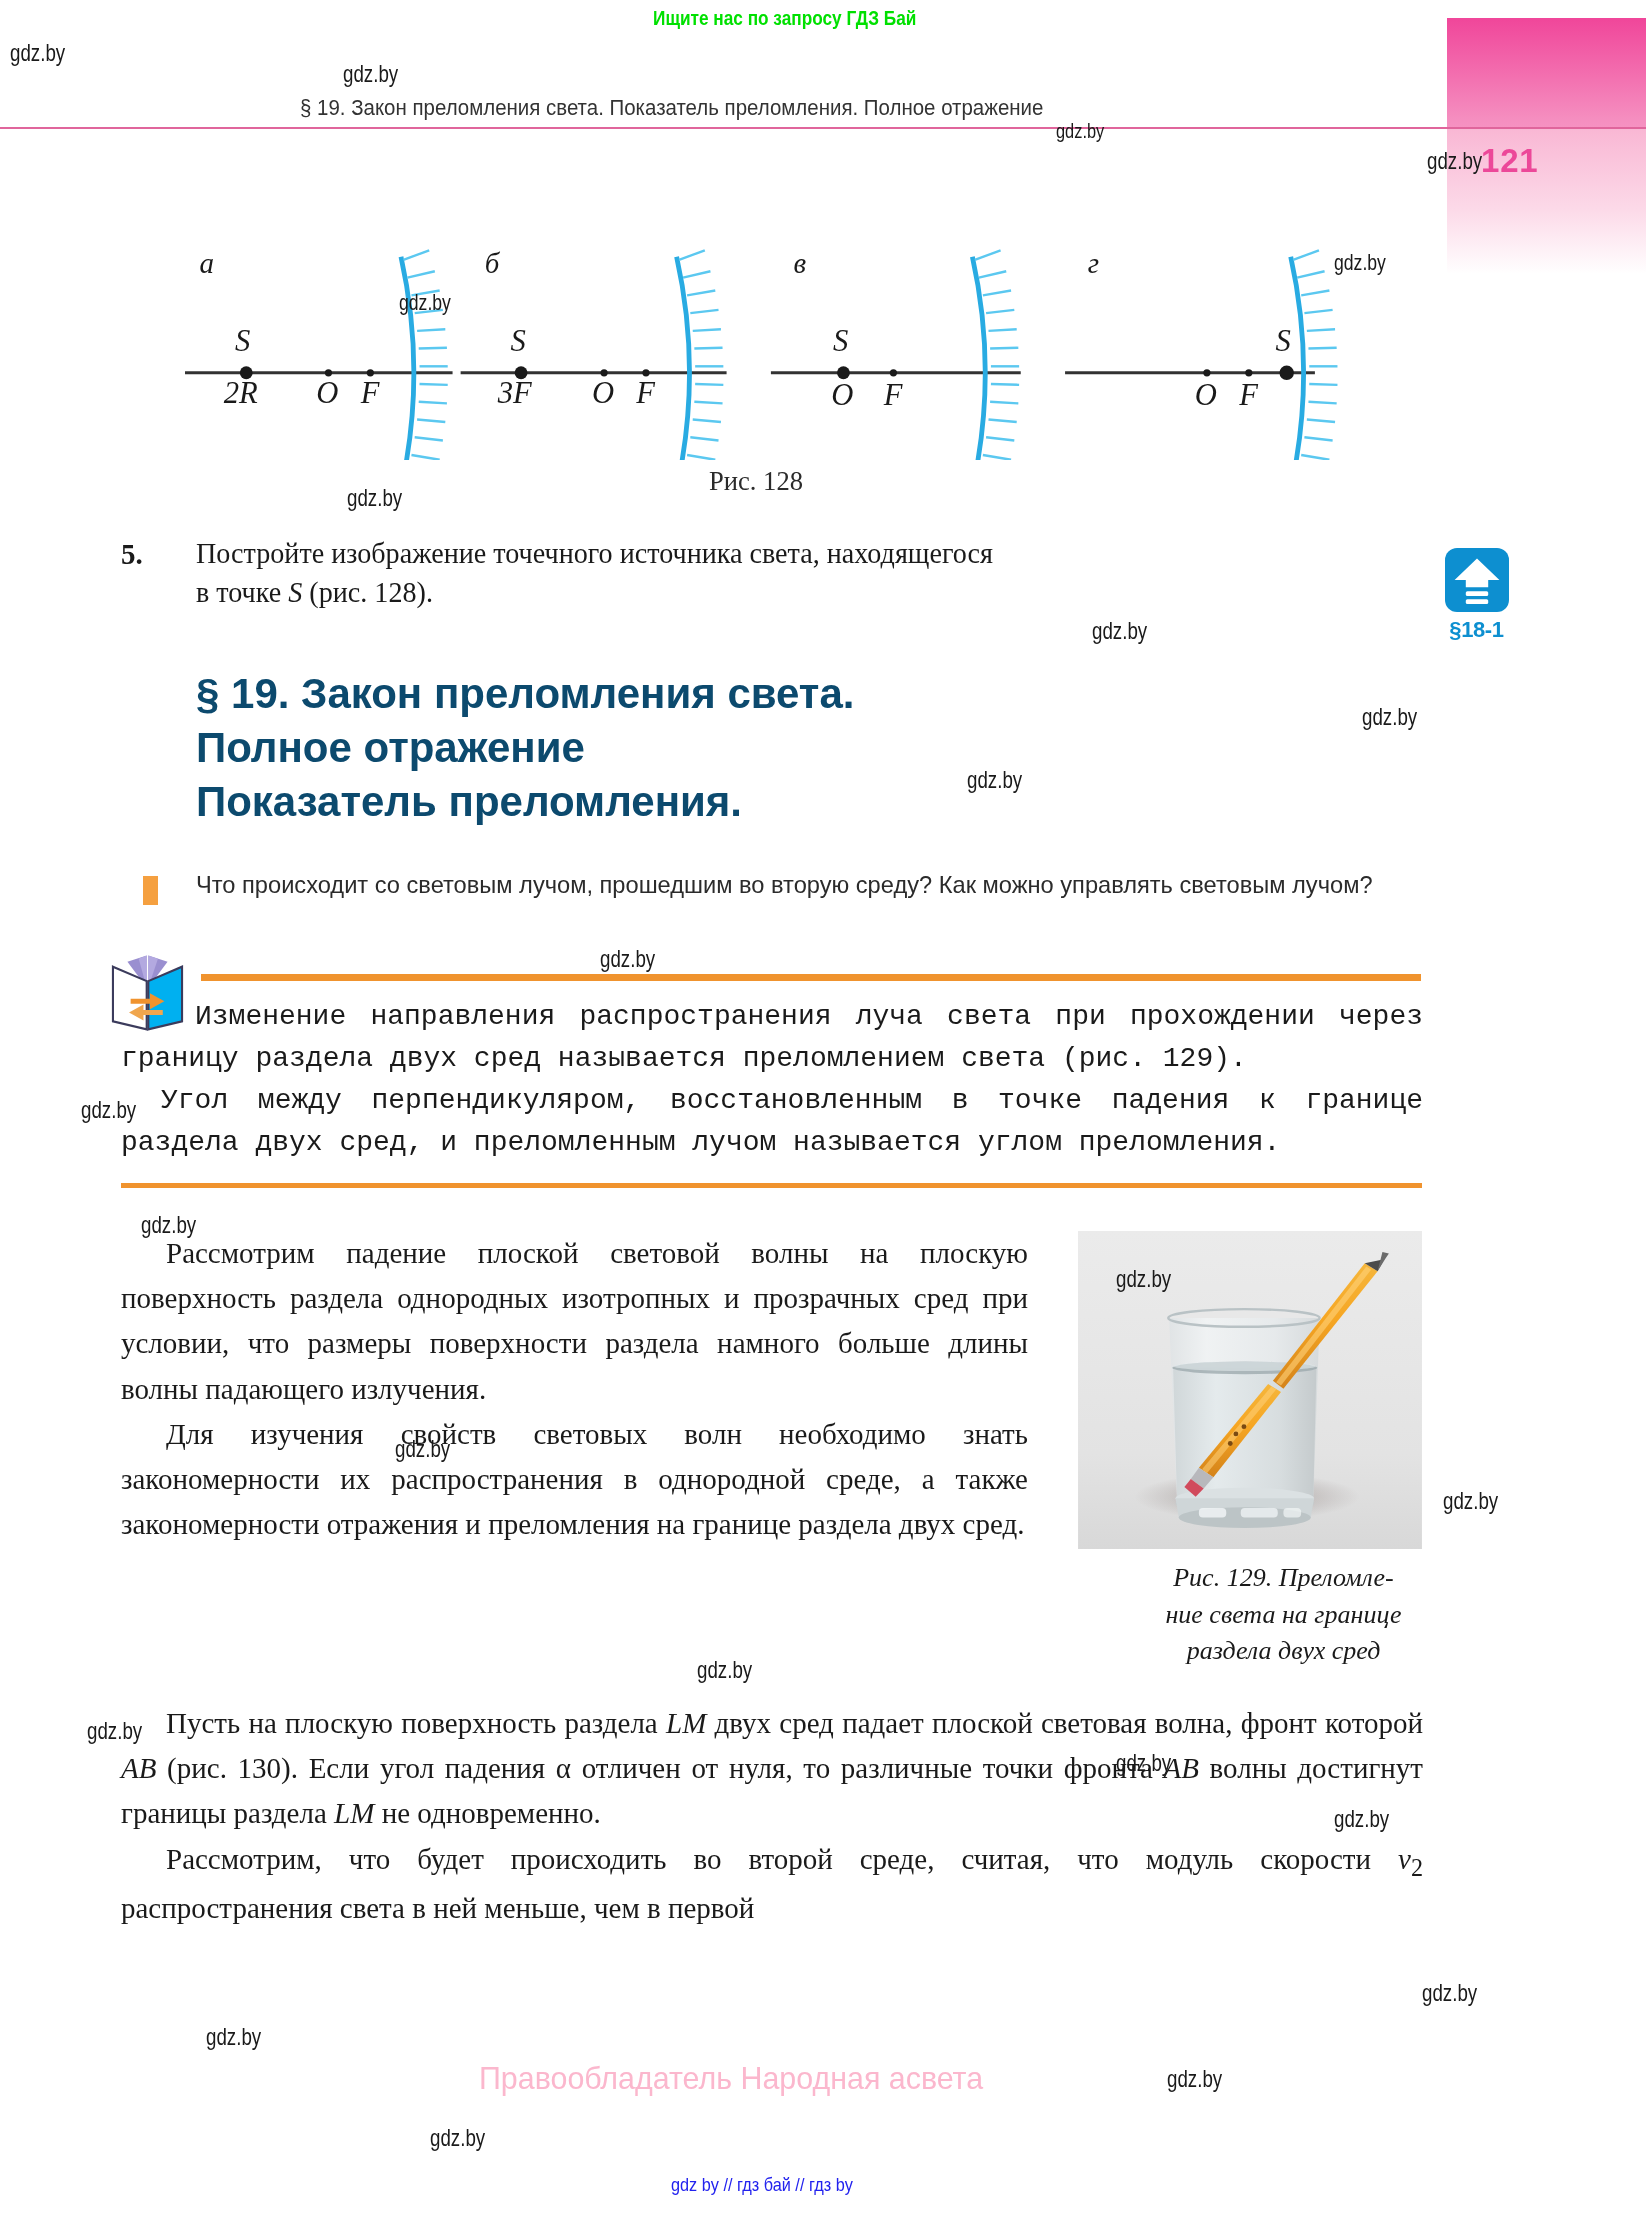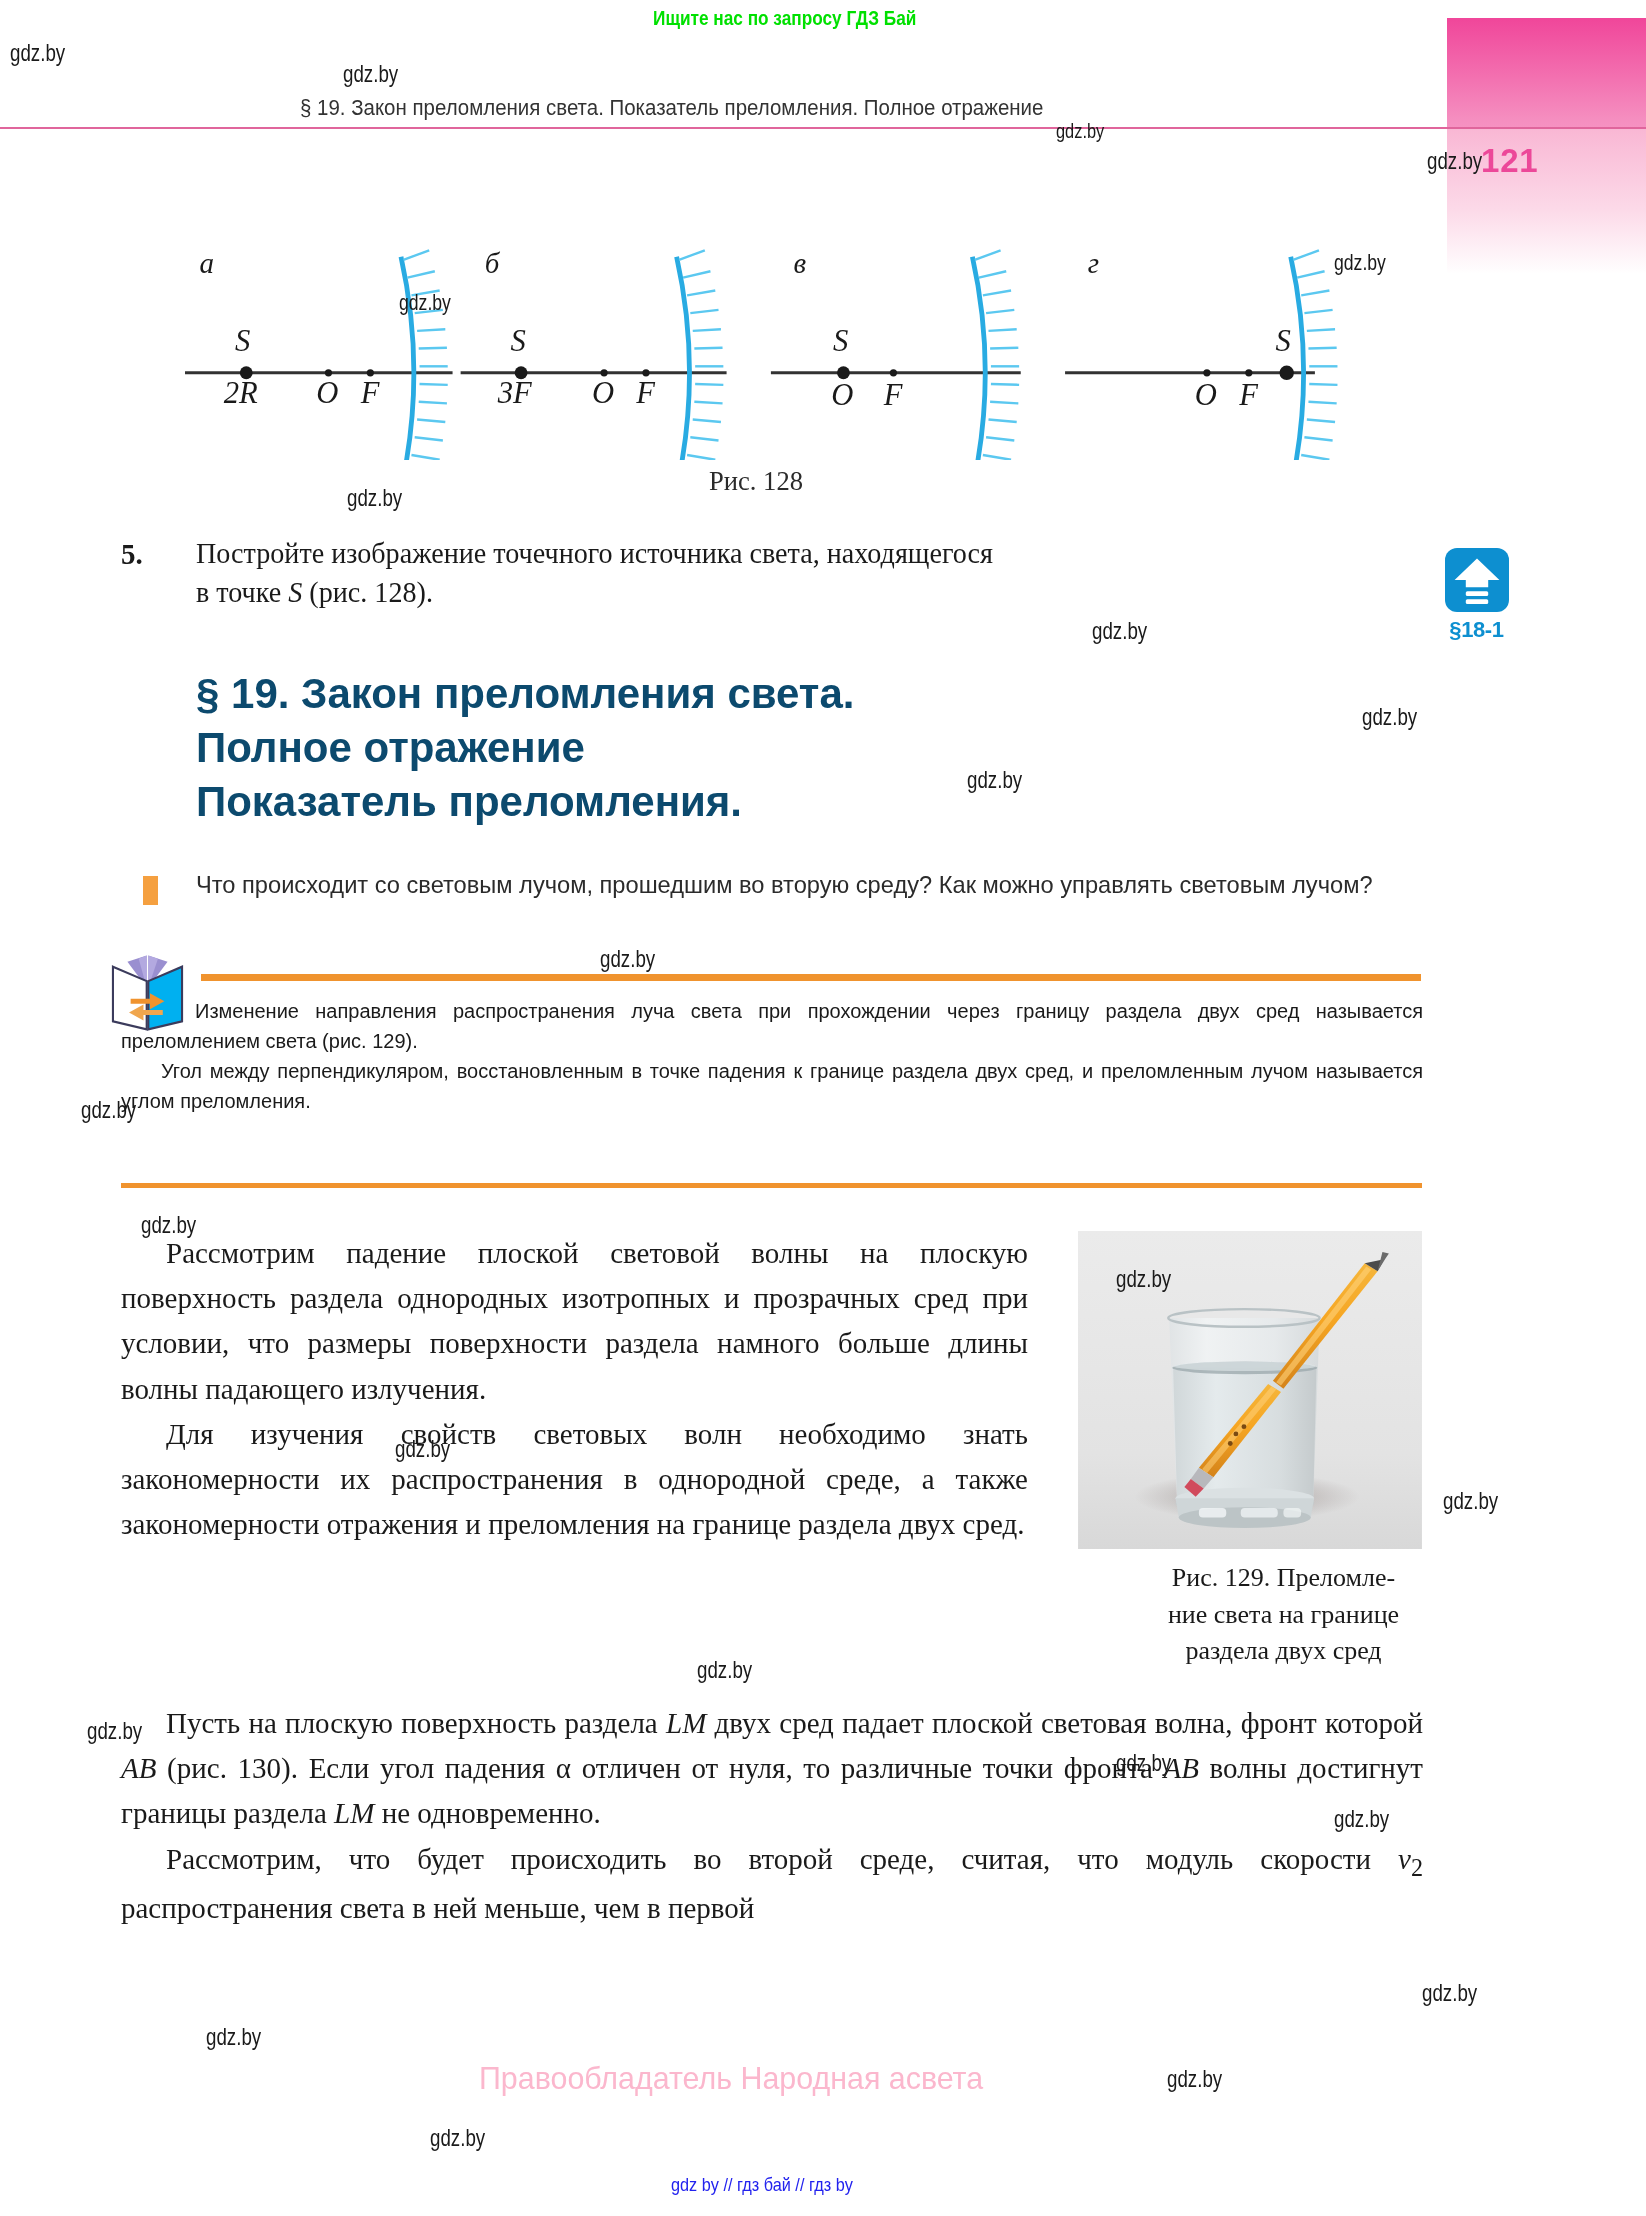--- a/index.html
+++ b/index.html
@@ -208,22 +208,22 @@
     top: 1183px;
     width: 1301px;
     height: 4.8px;
     background: #f0932e;
   }
   .def-text {
     position: absolute;
     left: 121px;
     top: 996px;
     width: 1302px;
-    font-family: Liberation Sans, sans-serif;
-    font-size: 20px;
+    font-family: Liberation Mono, monospace;
+    font-size: 28px;
     line-height: 1.5;
     color: #1a1a1a;
     text-align: justify;
     text-indent: 74px;
   }
   .def-text p { margin: 0; }
   .def-text p.second { text-indent: 40px; }
 
   
   .col-left {
@@ -237,20 +237,21 @@
     color: #1a1a1a;
     text-align: justify;
   }
   .col-left p { margin: 0; text-indent: 45px; }
 
   .photo-wrap {
     position: absolute;
     left: 1078px;
     top: 1231px;
     width: 411px;
+    font-style: italic;
   }
   .photo {
     position: relative;
     width: 344px;
     height: 318px;
     background: #e9e9e9;
     overflow: hidden;
   }
   .photo-caption {
     margin-top: 11.3px;

